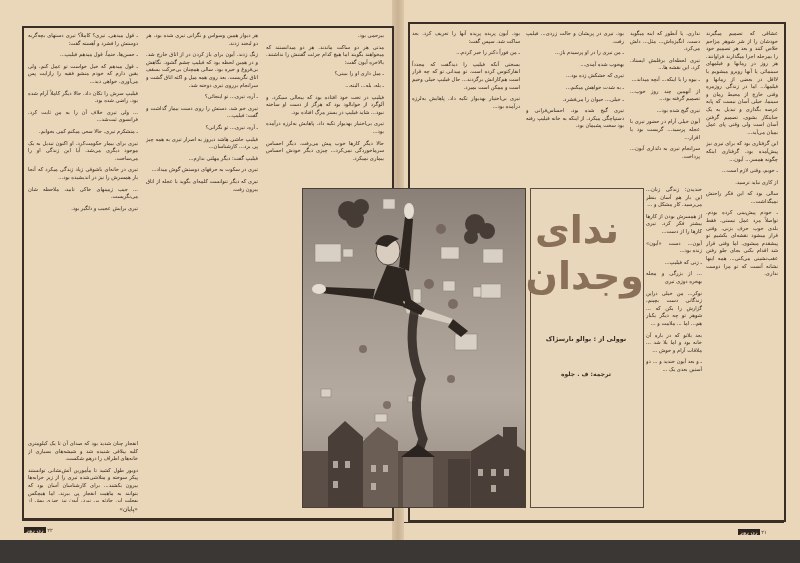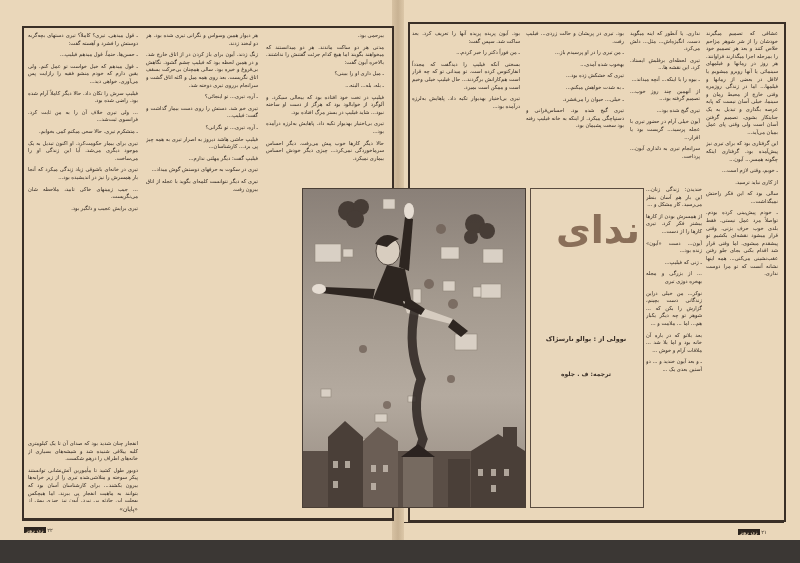--- a/index.html
+++ b/index.html
@@ -11,21 +11,21 @@
   .gutter{position:absolute;left:392px;top:0;width:12px;height:540px;background:linear-gradient(90deg,#d7c2a3,#c8b293 50%,#dcc7a8);}
   .frame{position:absolute;border:2px solid #3a2f27;}
   .frame.left{left:22px;top:26px;width:368px;height:490px;}
   .frame.right{left:408px;top:22px;width:374px;height:496px;}
   .col{position:absolute;direction:rtl;text-align:justify;font-size:5.2px;line-height:7.6px;color:#2f2620;overflow:hidden;font-family:"DejaVu Sans",sans-serif;}
   .col p{margin:0 0 4px 0;}
   .illus{position:absolute;left:302px;top:188px;width:222px;height:318px;background:linear-gradient(180deg,#8a8078 0%,#a49a8f 35%,#b4aa9f 65%,#958a80 100%);border:1px solid #4a3f36;overflow:hidden;}
   .illus svg{position:absolute;left:0;top:0;}
   .title-box{position:absolute;left:530px;top:188px;width:112px;height:318px;border:1px solid #5a4c40;background:#e9d7bb;}
   .title{position:absolute;direction:rtl;color:#8a6f59;font-family:"DejaVu Sans",sans-serif;font-weight:bold;text-align:center;}
-  .t1{left:553px;top:208px;width:90px;font-size:38px;line-height:44px;}
+  .t1{left:532px;top:208px;width:90px;font-size:38px;line-height:44px;}
   .t2{left:540px;top:254px;width:104px;font-size:38px;line-height:44px;}
   .byline{position:absolute;direction:rtl;font-size:6.5px;font-weight:bold;color:#3a2f27;text-align:center;}
   .footer{position:absolute;font-size:5px;color:#2c241e;direction:rtl;}
   .mag{display:inline-block;background:#2c241e;color:#e8d3b4;padding:0 2px;font-weight:bold;}
   .rule{position:absolute;height:1px;background:#3a2f27;}
   .bottom-bar{position:absolute;left:0;top:540px;width:800px;height:23px;background:#3b3734;}
   .end-mark{position:absolute;direction:rtl;font-size:6px;color:#2f2620;}
 </style>
 </head>
 <body>
@@ -199,20 +199,21 @@
           <rect x="201" y="280" width="5" height="7"></rect>
         <rect x="30" y="292" width="5" height="7"></rect>
           <rect x="68" y="294" width="5" height="7"></rect>
           <rect x="188" y="296" width="5" height="7"></rect>
       </g>
     </svg>
   </div>
 
   <div class="title-box"></div>
   <div class="title t1">ندای</div>
+  <div class="title t2">وجدان</div>
   <div class="byline" style="left:530px;top:335px;width:112px;">نوولی از : بوالو نارسژاک</div>
   <div class="byline" style="left:530px;top:370px;width:112px;font-size:6px;">ترجمه: ف . جلوه</div>
 
   <div class="rule" style="left:22px;top:520px;width:372px;"></div>
   <div class="rule" style="left:404px;top:522px;width:380px;"></div>
 
   <div class="footer" style="left:24px;top:527px;">
     <span>۲۲</span>
     <span class="mag">زن روز</span>
   </div>

